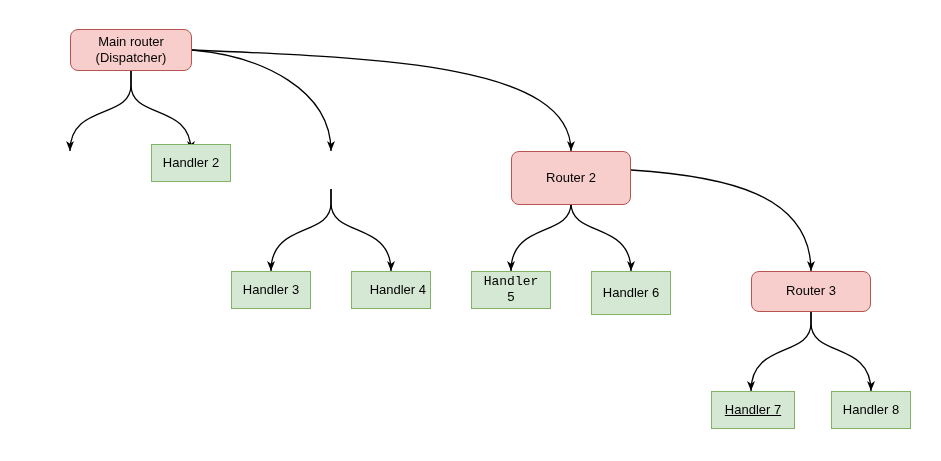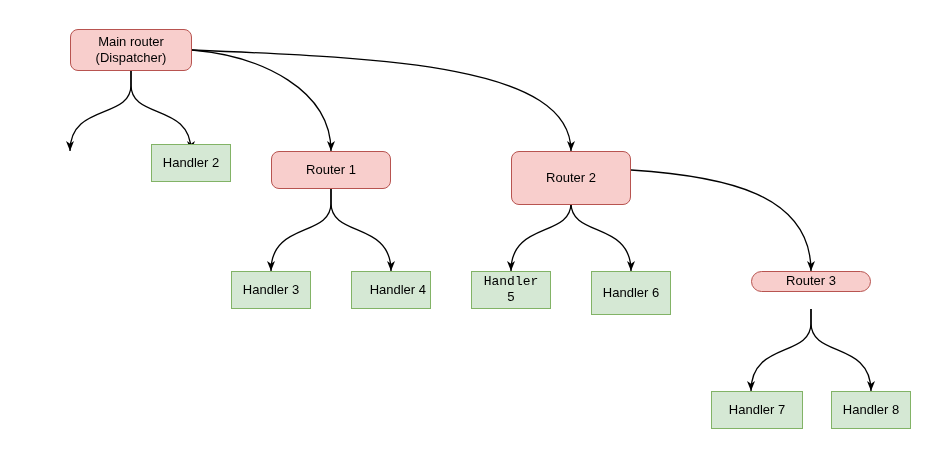--- a/index.html
+++ b/index.html
@@ -81,23 +81,20 @@
 
   <div class="node router" style="left:70px; top:29px; width:122px; height:42px;">
     <span>Main router (Dispatcher)</span>
   </div>
 
 
   <div class="node handler" style="left:151px; top:144px; width:80px; height:38px;">
     <span>Handler 2</span>
   </div>
 
-  <div class="node router" style="left:271px; top:151px; width:120px; height:38px;">
-    <span>Router 1</span>
-  </div>
 
   <div class="node router" style="left:511px; top:151px; width:120px; height:54px;">
     <span>Router 2</span>
   </div>
 
   <div class="node handler" style="left:231px; top:271px; width:80px; height:38px;">
     <span>Handler 3</span>
   </div>
 
   <div class="node handler" style="left:351px; top:271px; width:80px; height:38px;justify-content:flex-end;">
@@ -105,25 +102,25 @@
   </div>
 
   <div class="node handler" style="left:471px; top:271px; width:80px; height:38px;font-family:Liberation Mono, monospace;">
     <span>Handler 5</span>
   </div>
 
   <div class="node handler" style="left:591px; top:271px; width:80px; height:44px;">
     <span>Handler 6</span>
   </div>
 
-  <div class="node router" style="left:751px; top:271px; width:120px; height:21px;border-radius:16px;">
+  <div class="node router" style="left:751px; top:271px; width:120px; height:41px;">
     <span>Router 3</span>
   </div>
 
-  <div class="node handler" style="left:711px; top:391px; width:92px; height:38px;">
+  <div class="node handler" style="left:711px; top:391px; width:84px; height:38px;text-decoration:underline;">
     <span>Handler 7</span>
   </div>
 
   <div class="node handler" style="left:831px; top:391px; width:80px; height:38px;">
     <span>Handler 8</span>
   </div>
 
 </div>
 
 </body></html>

